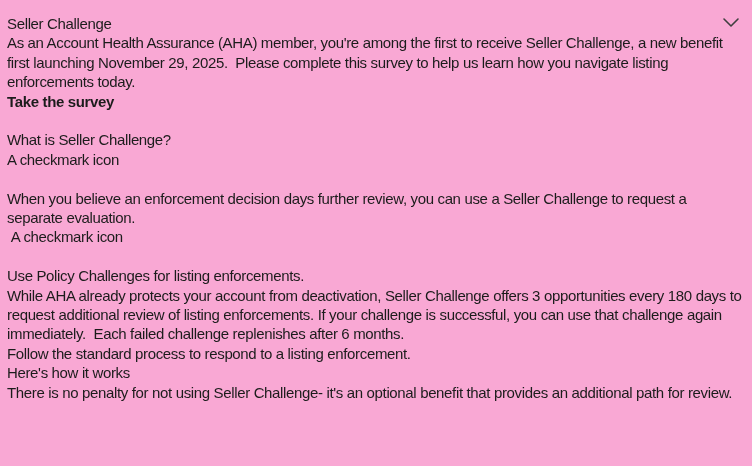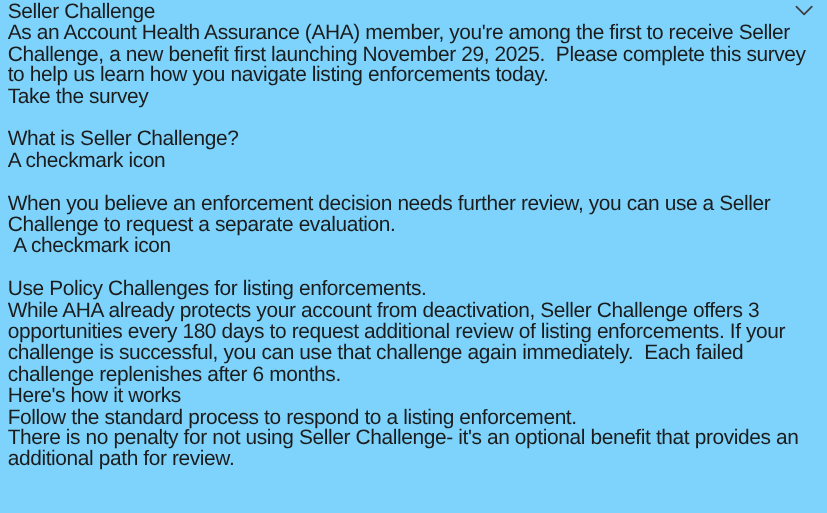--- a/index.html
+++ b/index.html
@@ -6,46 +6,47 @@
   html, body { width: 752px; height: 466px; }
   body {
     font-family: "Liberation Sans", sans-serif;
     background: #fcfbf8;
   }
   .page {
     position: relative;
     width: 752px;
     height: 466px;
     overflow: hidden;
-    background: #7dd3fc;
+    background: #f9a8d4;
     color: #1c1c1c;
-    font-size: 19px;
+    font-size: 15px;
     line-height: 19.4px;
     letter-spacing: -0.35px;
-    padding: 1px 7px 0 7px;
+    padding: 14px 7px 0 7px;
   }
   .txt { white-space: pre-wrap; }
   .header-row {
     display: flex;
     align-items: flex-start;
     justify-content: space-between;
   }
   .chevron-btn {
     background: none;
     border: none;
     cursor: pointer;
     padding: 2px 4px 0 0;
     line-height: 0;
   }
   .chevron-btn svg { display: block; }
   .blank-line { height: 19.4px; }
   a.survey-link {
     color: #1c1c1c;
     text-decoration: none;
     cursor: pointer;
+    font-weight: bold;
   }
 </style>
 </head>
 <body>
 
 <div class="page">
 
   <div class="header-row">
     <div class="txt">Seller Challenge</div>
     <button class="chevron-btn">
@@ -61,25 +62,25 @@
 
   <div class="txt"><a class="survey-link">Take the survey</a></div>
 
   <div class="blank-line"></div>
 
   <div class="txt">What is Seller Challenge?</div>
   <div class="txt">A checkmark icon</div>
 
   <div class="blank-line"></div>
 
-  <div class="txt">When you believe an enforcement decision needs further review, you can use a Seller Challenge to request a separate evaluation.</div>
+  <div class="txt">When you believe an enforcement decision days further review, you can use a Seller Challenge to request a separate evaluation.</div>
   <div class="txt"> A checkmark icon</div>
 
   <div class="blank-line"></div>
 
   <div class="txt">Use Policy Challenges for listing enforcements.</div>
   <div class="txt">While AHA already protects your account from deactivation, Seller Challenge offers 3 opportunities every 180 days to request additional review of listing enforcements. If your challenge is successful, you can use that challenge again immediately.  Each failed challenge replenishes after 6 months.</div>
 
+  <div class="txt">Follow the standard process to respond to a listing enforcement.</div>
   <div class="txt">Here's how it works</div>
-  <div class="txt">Follow the standard process to respond to a listing enforcement.</div>
   <div class="txt">There is no penalty for not using Seller Challenge- it's an optional benefit that provides an additional path for review.</div>
 
 </div>
 
 </body></html>

